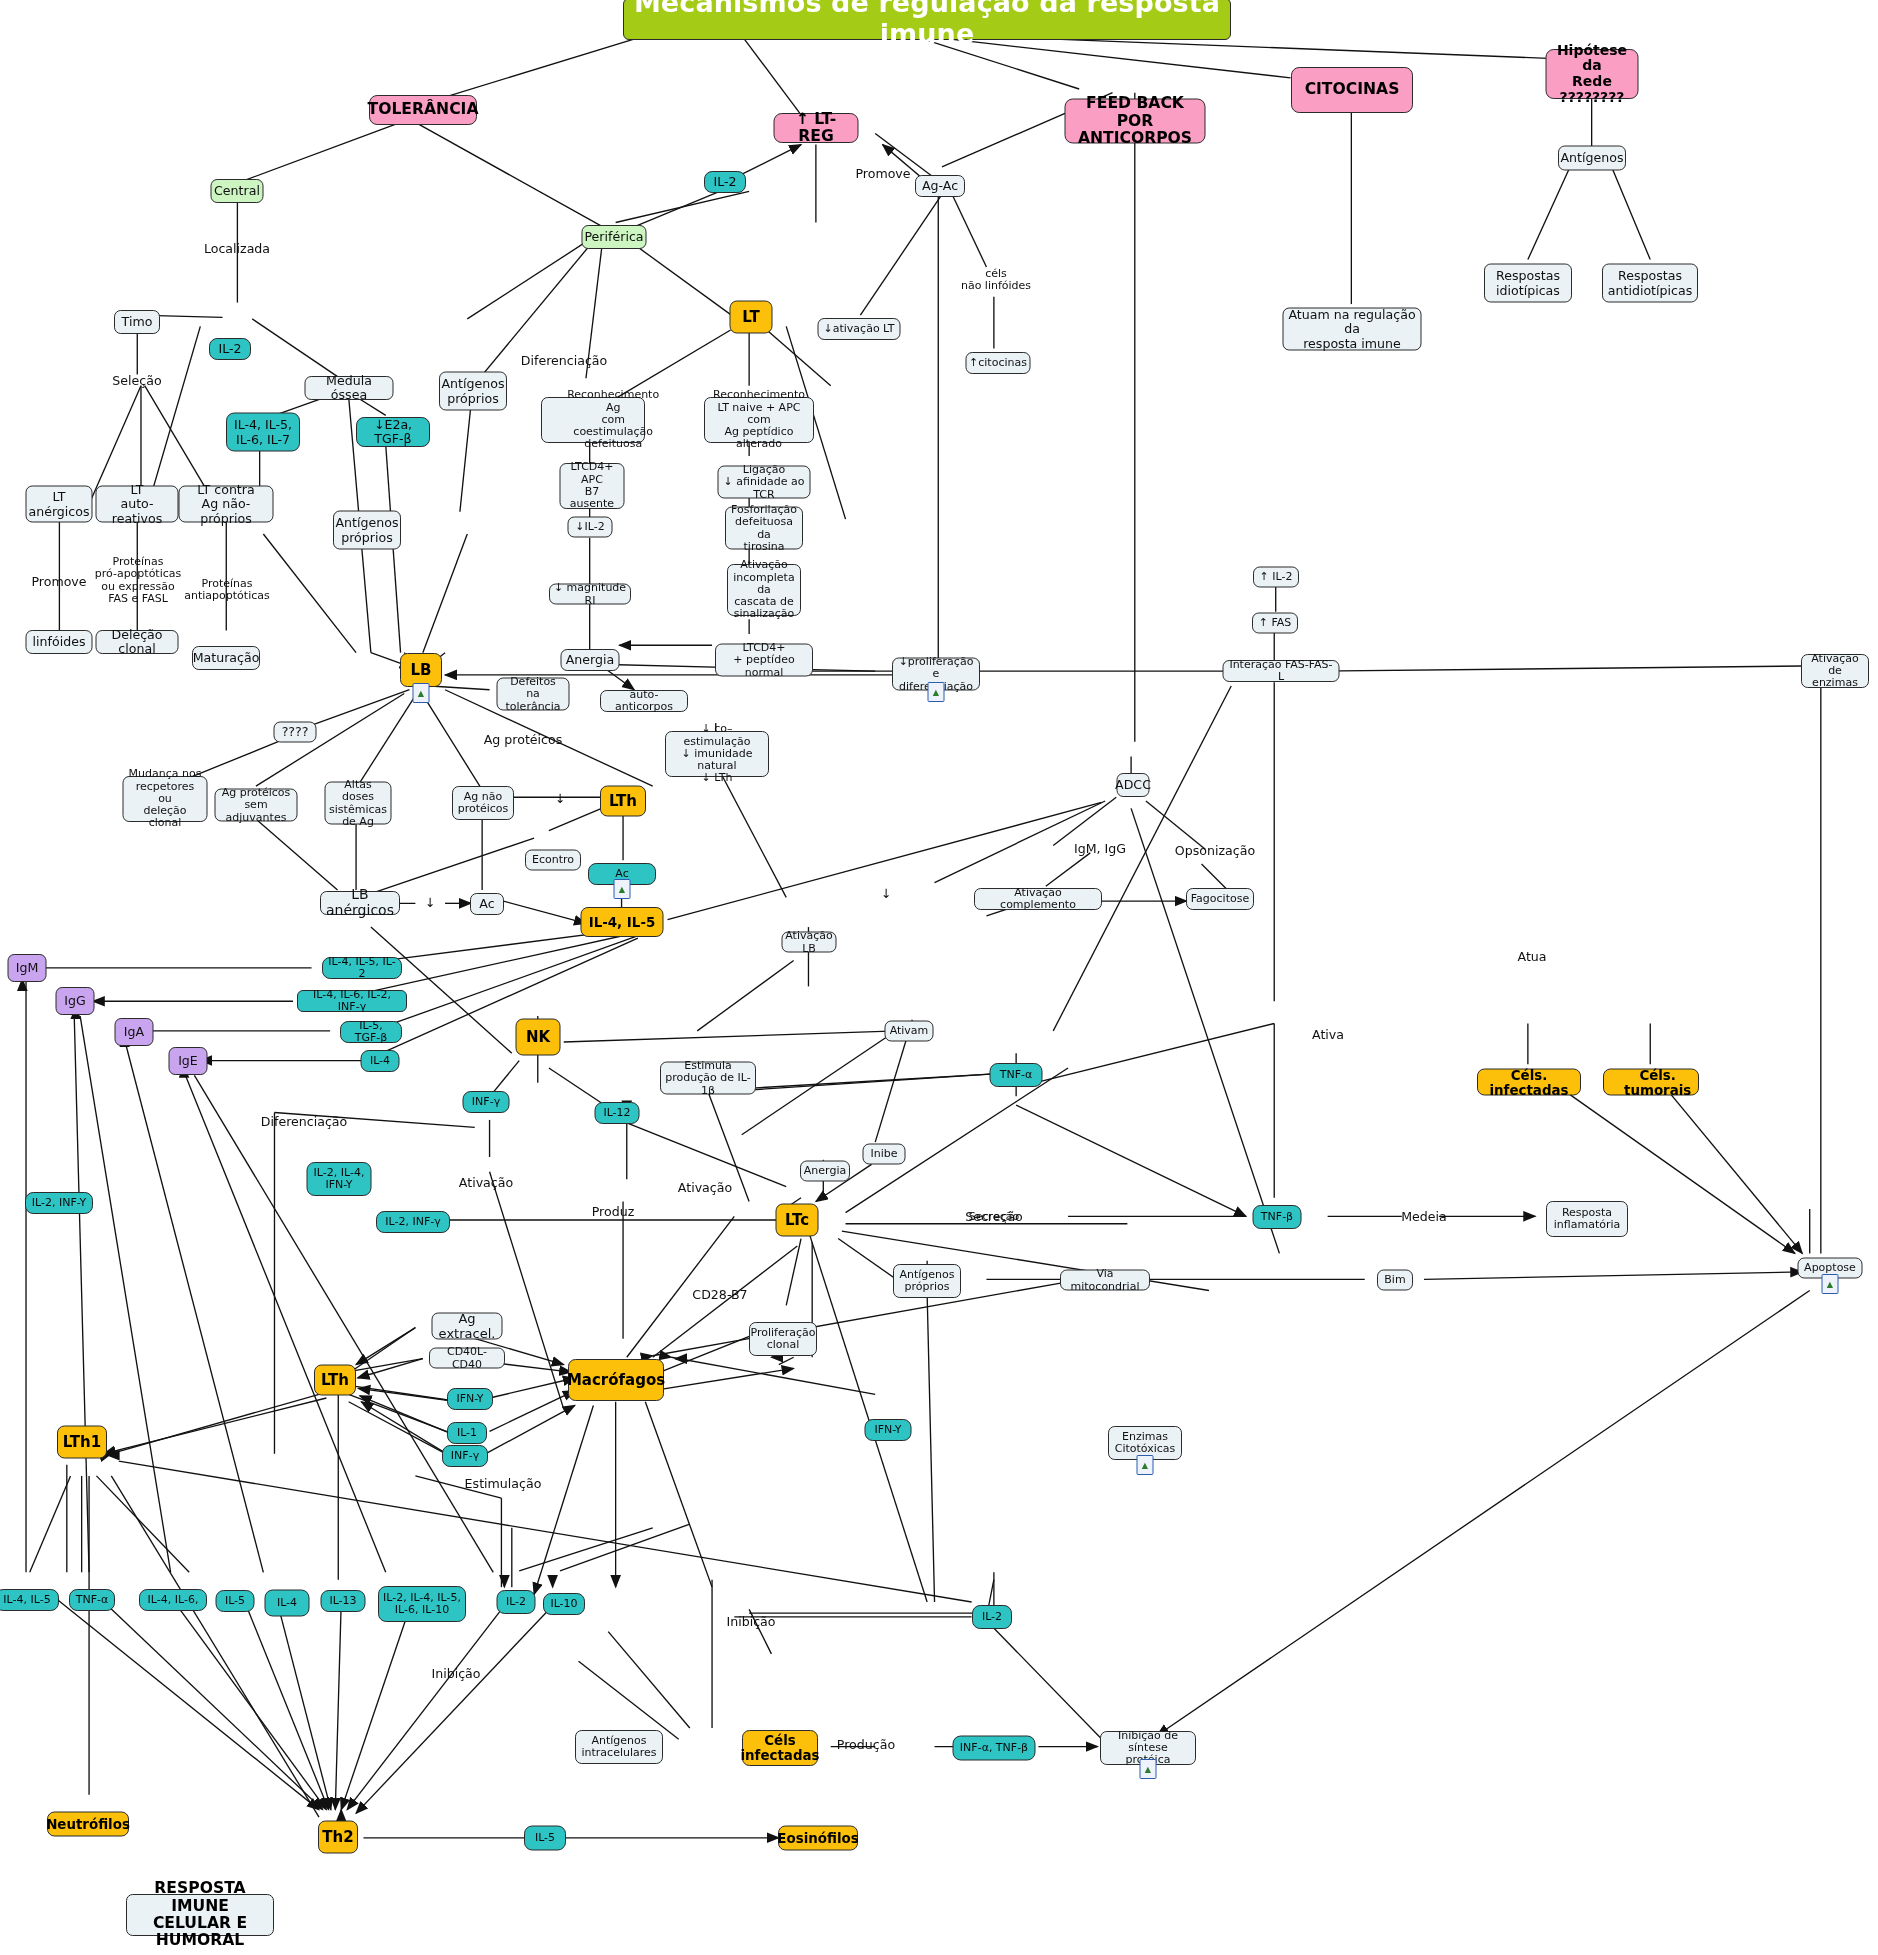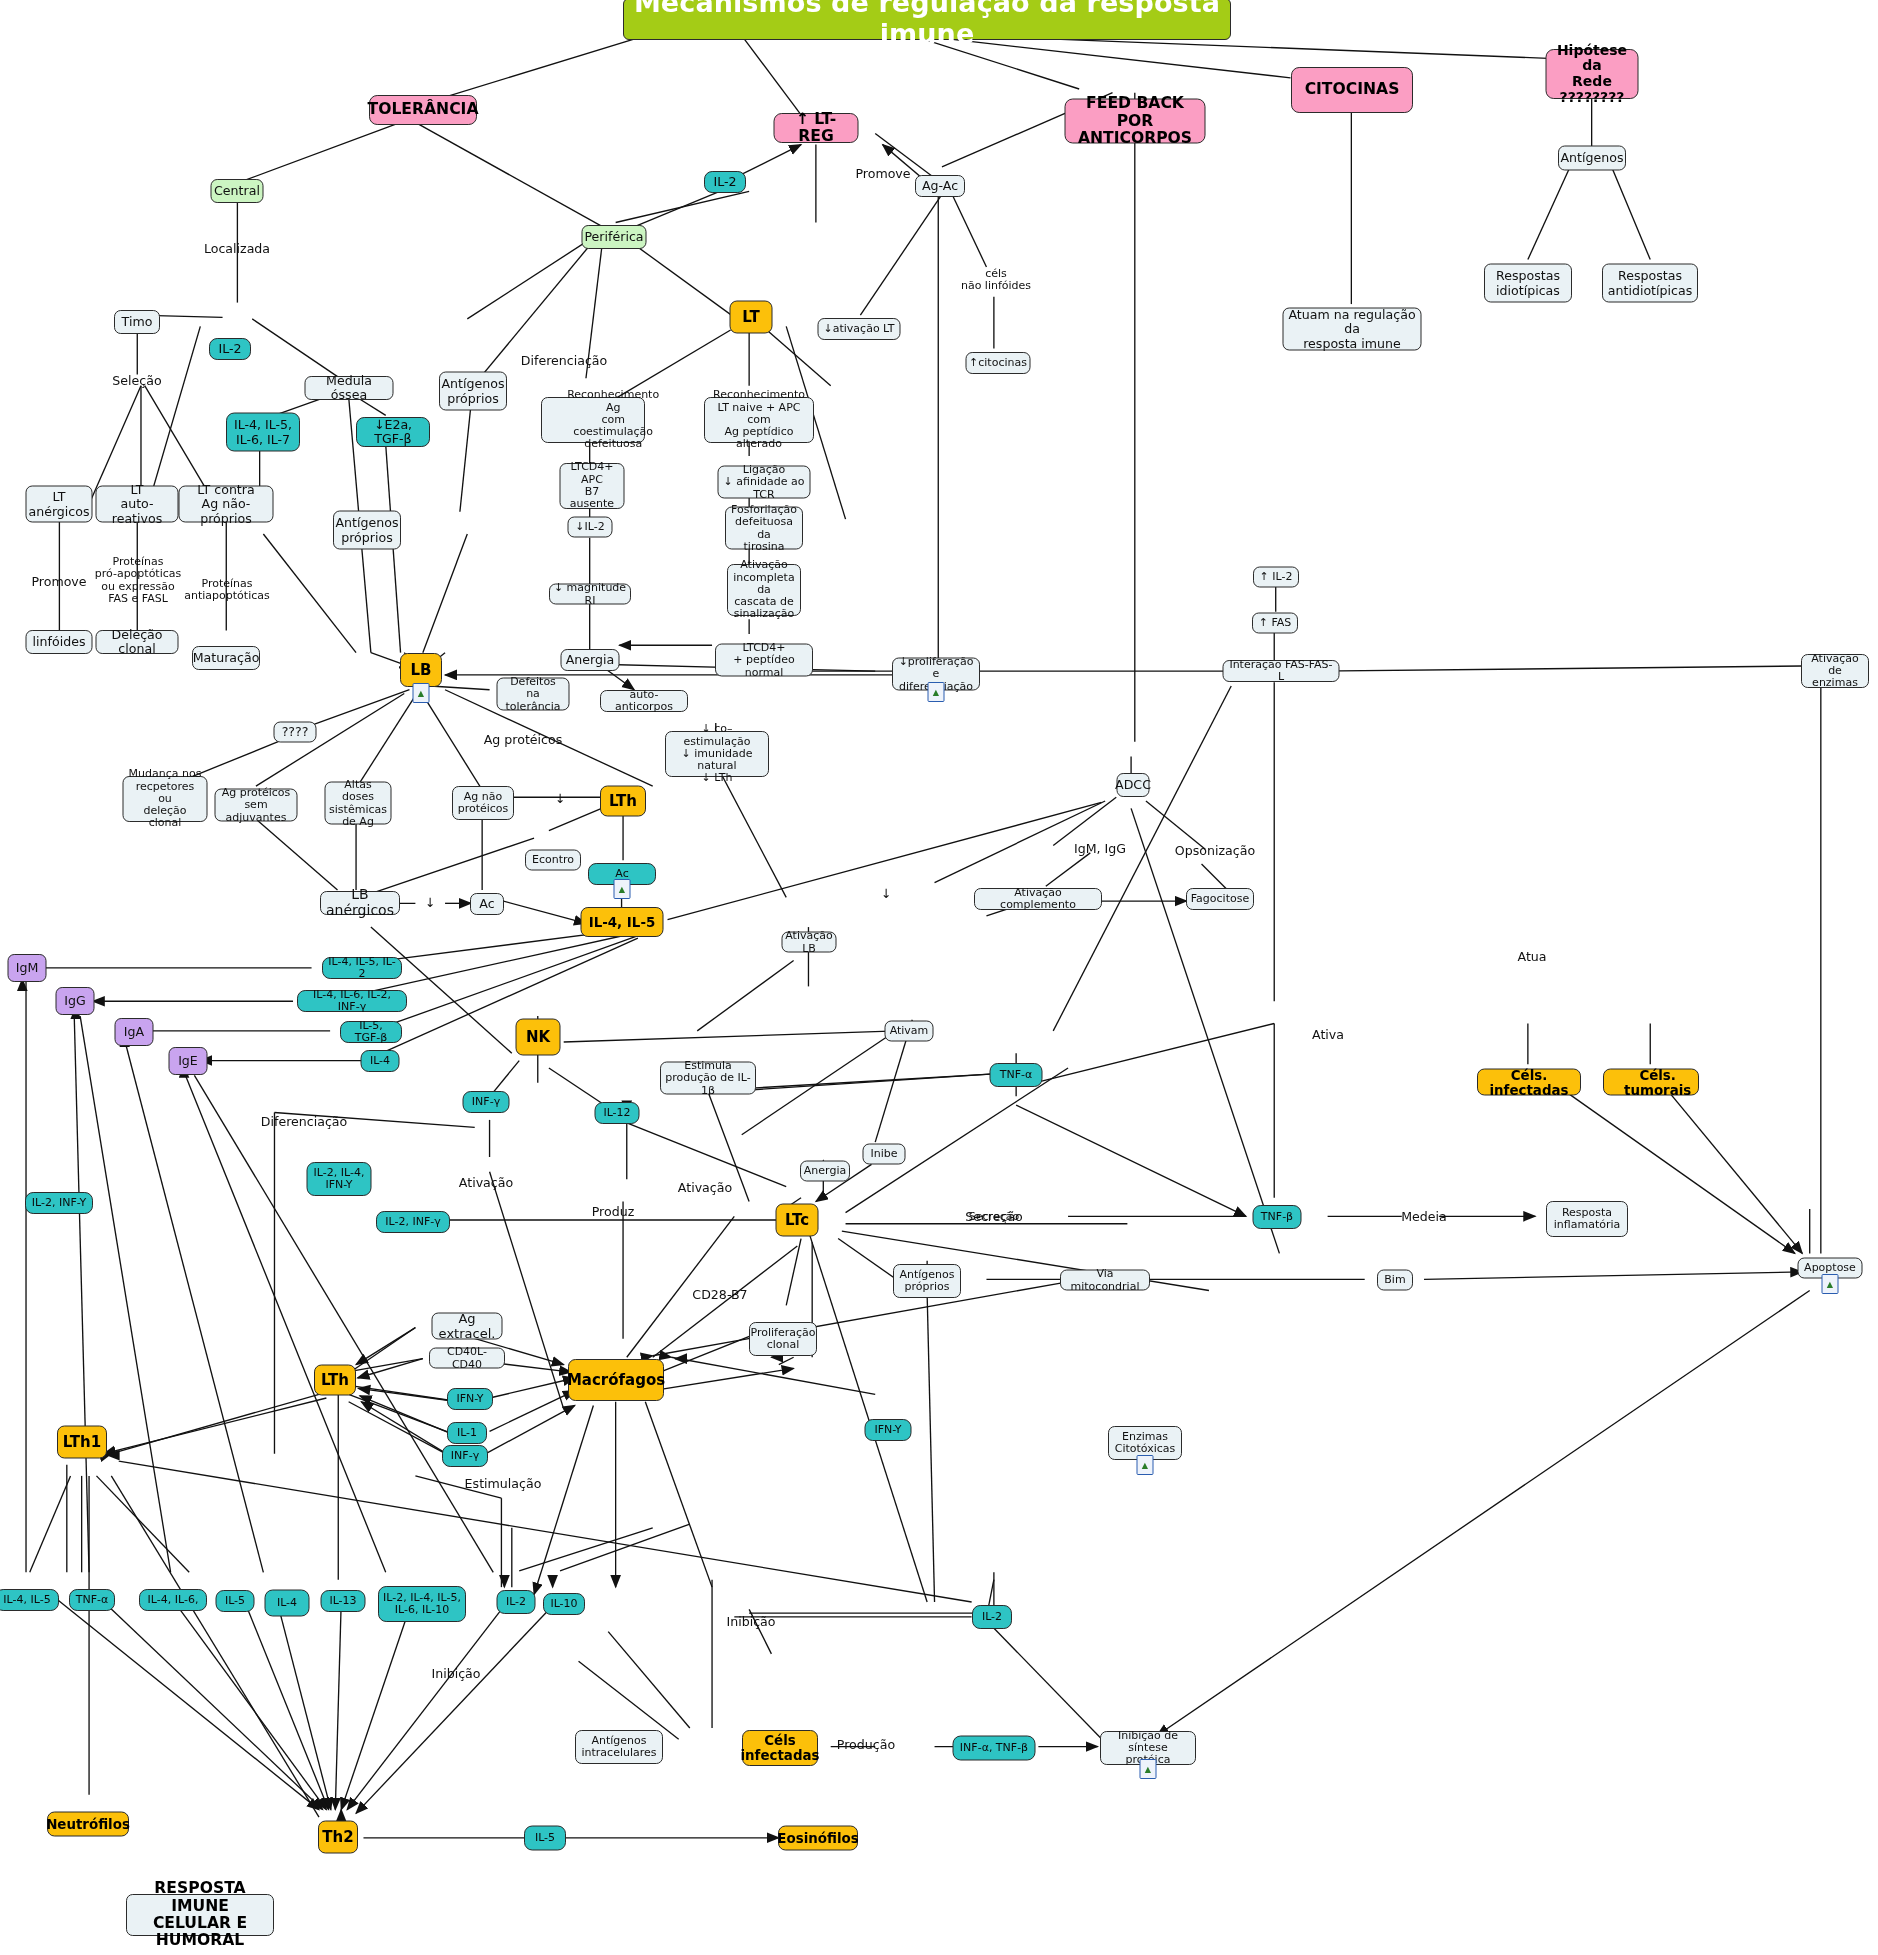--- a/index.html
+++ b/index.html
@@ -445,21 +445,21 @@
 
 <div class="node n-plain" style="left:1133px;top:785px;width:33px;height:24px;">ADCC</div>
 <div class="node n-plain" style="left:1038px;top:899px;width:128px;height:22px;font-size:11px;">Ativação complemento</div>
 <div class="node n-plain" style="left:1220px;top:899px;width:68px;height:22px;font-size:11px;">Fagocitose</div>
 
 <div class="node n-purple" style="left:27px;top:968px;width:39px;height:28px;">IgM</div>
 <div class="node n-purple" style="left:75px;top:1001px;width:39px;height:28px;">IgG</div>
 <div class="node n-purple" style="left:134px;top:1032px;width:39px;height:28px;">IgA</div>
 <div class="node n-purple" style="left:188px;top:1061px;width:39px;height:28px;">IgE</div>
 <div class="node n-cyan" style="left:362px;top:968px;width:80px;height:22px;font-size:11px;">IL-4, IL-5, IL-2</div>
-<div class="node n-cyan" style="left:352px;top:1001px;width:110px;height:22px;font-size:11px;">IL-4, IL-6, IL-2, INF-γ</div>
+<div class="node n-cyan" style="left:352px;top:1001px;width:110px;height:22px;font-size:11px;border-radius:6px;">IL-4, IL-6, IL-2, INF-γ</div>
 <div class="node n-cyan" style="left:371px;top:1032px;width:62px;height:22px;font-size:11px;">IL-5, TGF-β</div>
 <div class="node n-cyan" style="left:380px;top:1061px;width:39px;height:22px;font-size:11px;">IL-4</div>
 
 <div class="node n-gold" style="left:538px;top:1037px;width:45px;height:37px;">NK</div>
 <div class="node n-plain" style="left:708px;top:1078px;width:96px;height:33px;font-size:11px;">Estimula
 produção de IL-1β</div>
 <div class="node n-cyan" style="left:1016px;top:1075px;width:53px;height:24px;font-size:11px;">TNF-α</div>
 <div class="node n-gold" style="left:1529px;top:1082px;width:104px;height:27px;font-size:13.4px;">Céls. infectadas</div>
 <div class="node n-gold" style="left:1651px;top:1082px;width:96px;height:27px;font-size:13.4px;padding-left:17px;">Céls. tumorais</div>
 <div class="node n-plain" style="left:909px;top:1031px;width:49px;height:21px;font-size:11px;">Ativam</div>

